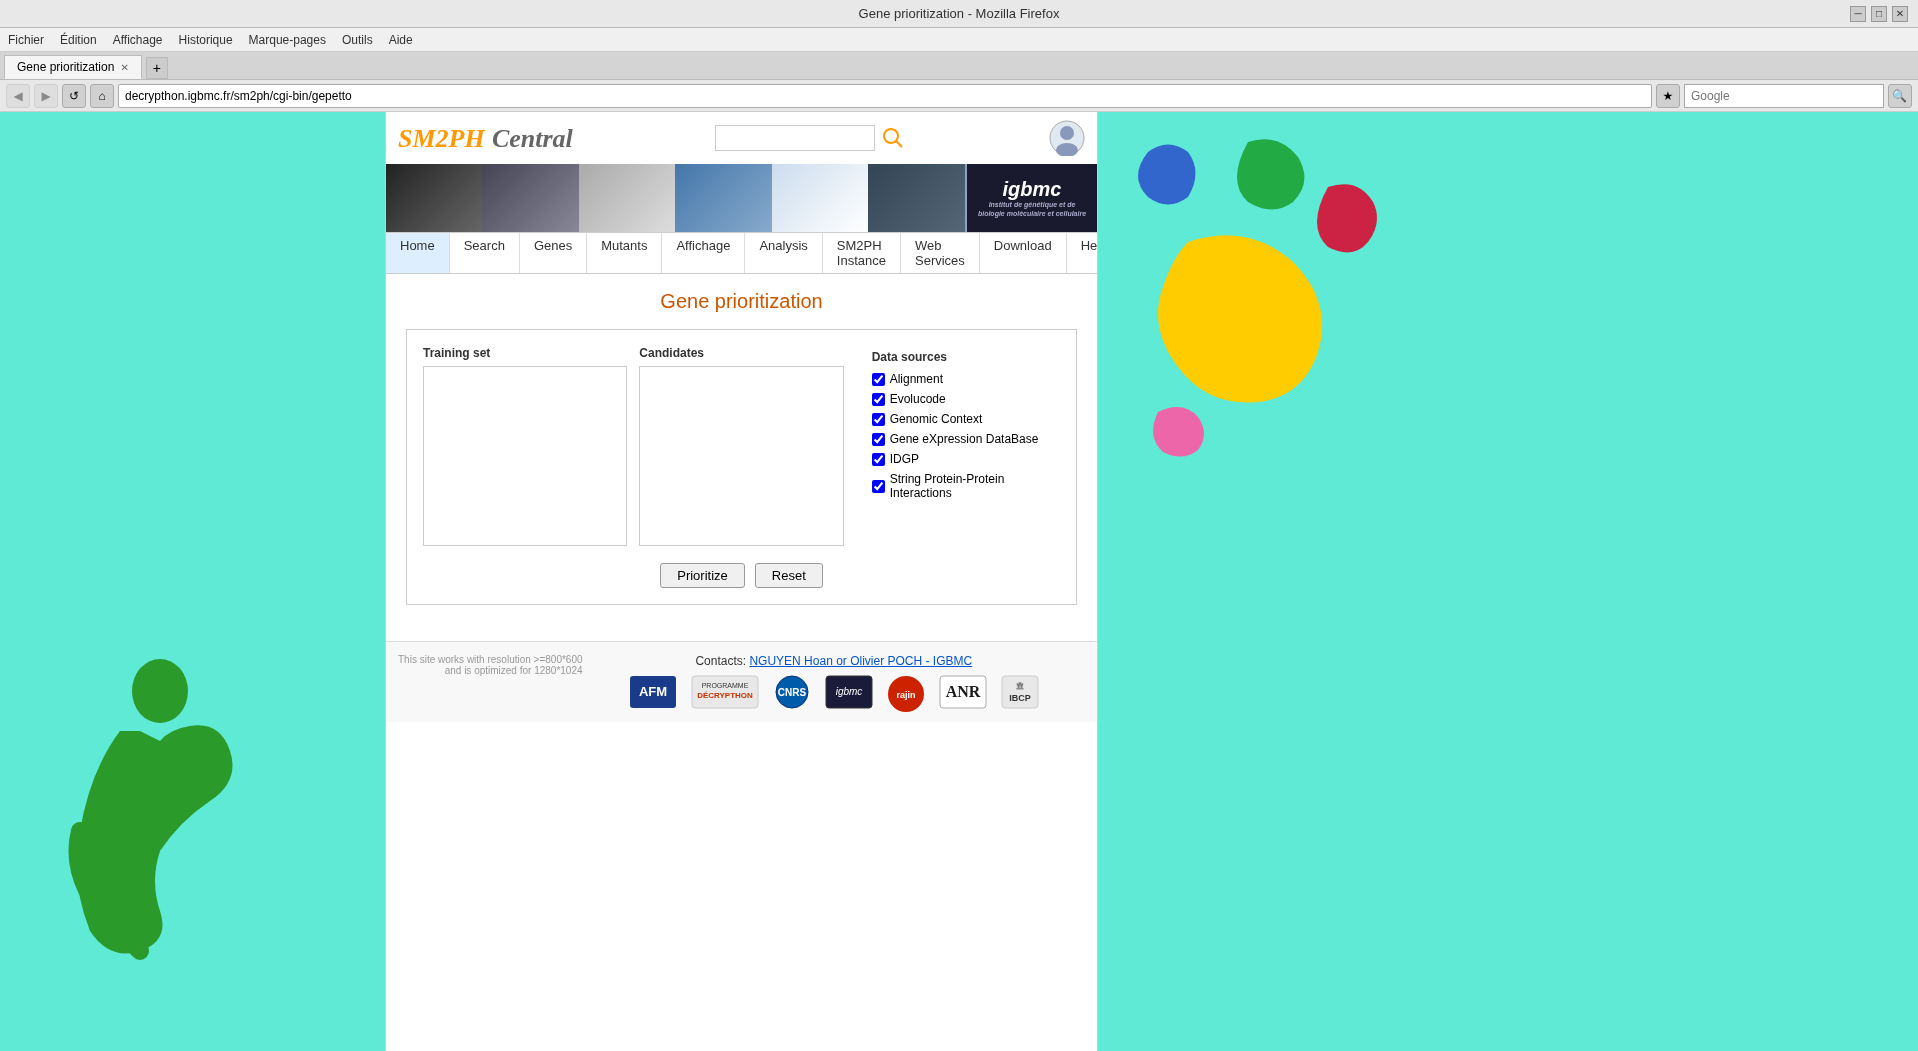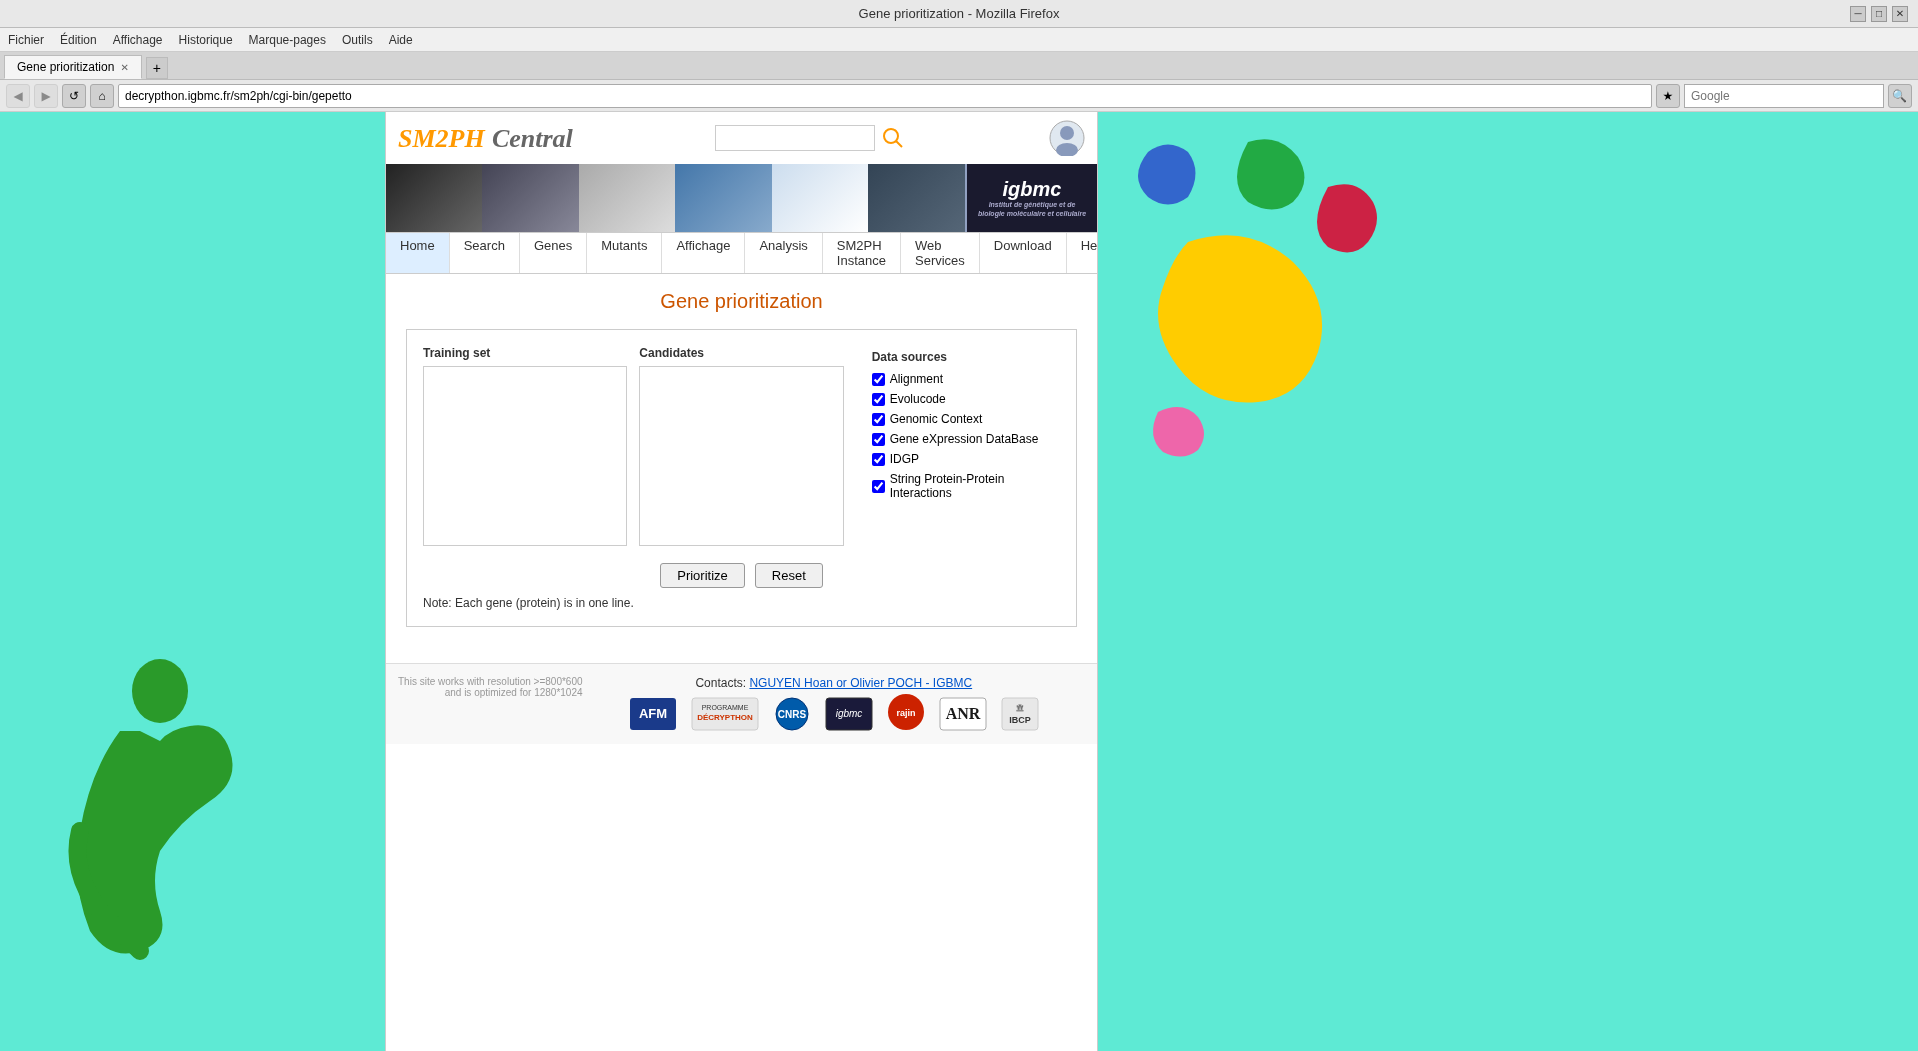--- a/index.html
+++ b/index.html
@@ -347,21 +347,21 @@
     .footer-logos {
       display: flex;
       align-items: center;
       justify-content: center;
       gap: 12px;
       flex-wrap: wrap;
     }
     .footer-logo-item {
       height: 36px;
       display: flex;
-      align-items: flex-end;
+      align-items: flex-start;
       font-size: 10px;
       color: #666;
     }
     .footer-note {
       font-size: 10px;
       color: #999;
       text-align: right;
       float: left;
     }
     .powered-text {
@@ -537,21 +537,20 @@
               <span>String Protein-Protein Interactions</span>
             </div>
           </div>
         </div>
 
         <div class="btn-row">
           <button class="btn">Prioritize</button>
           <button class="btn">Reset</button>
         </div>
 
-        <p class="note-text">Note: Each gene (protein) is in one line.</p>
       </div>
 
     </div>
 
     <div class="footer">
       <div style="display:flex;align-items:flex-start;justify-content:space-between;padding:4px 0;">
         <div class="footer-note">
           <span>This site works with resolution &gt;=800*600</span><br>
           <span>and is optimized for 1280*1024</span>
         </div>

